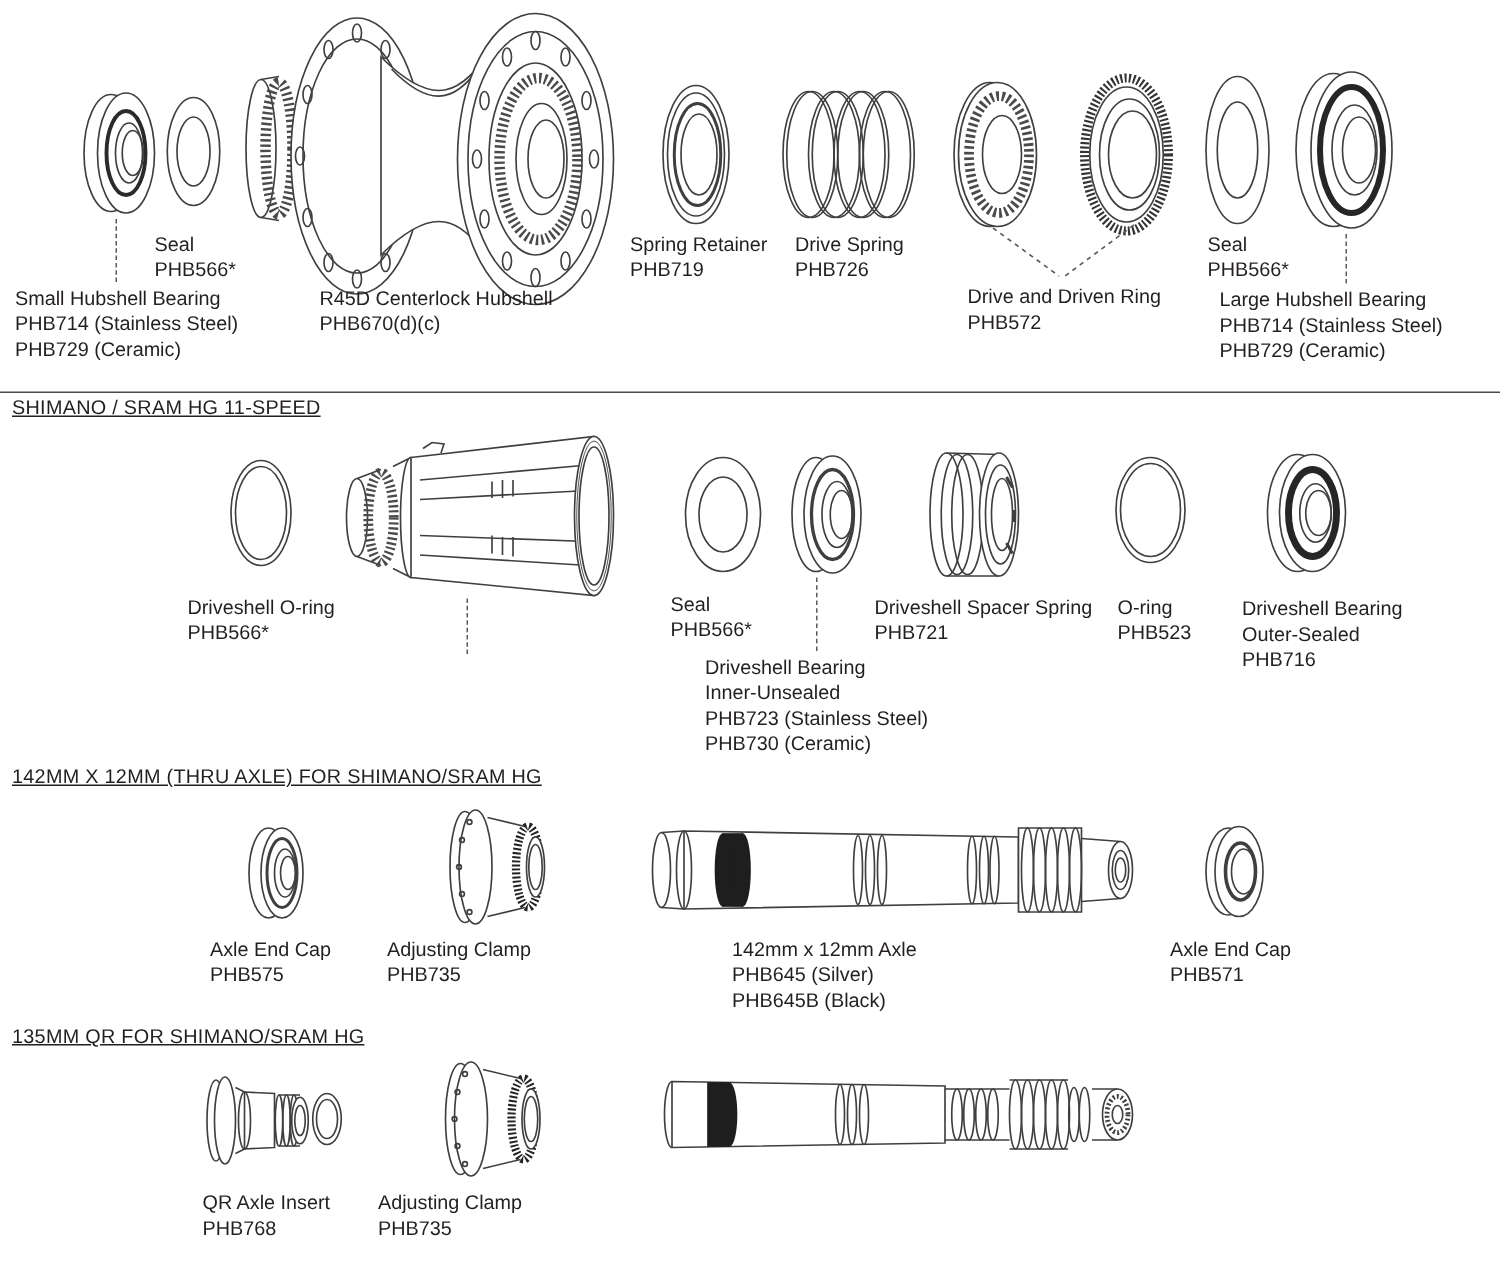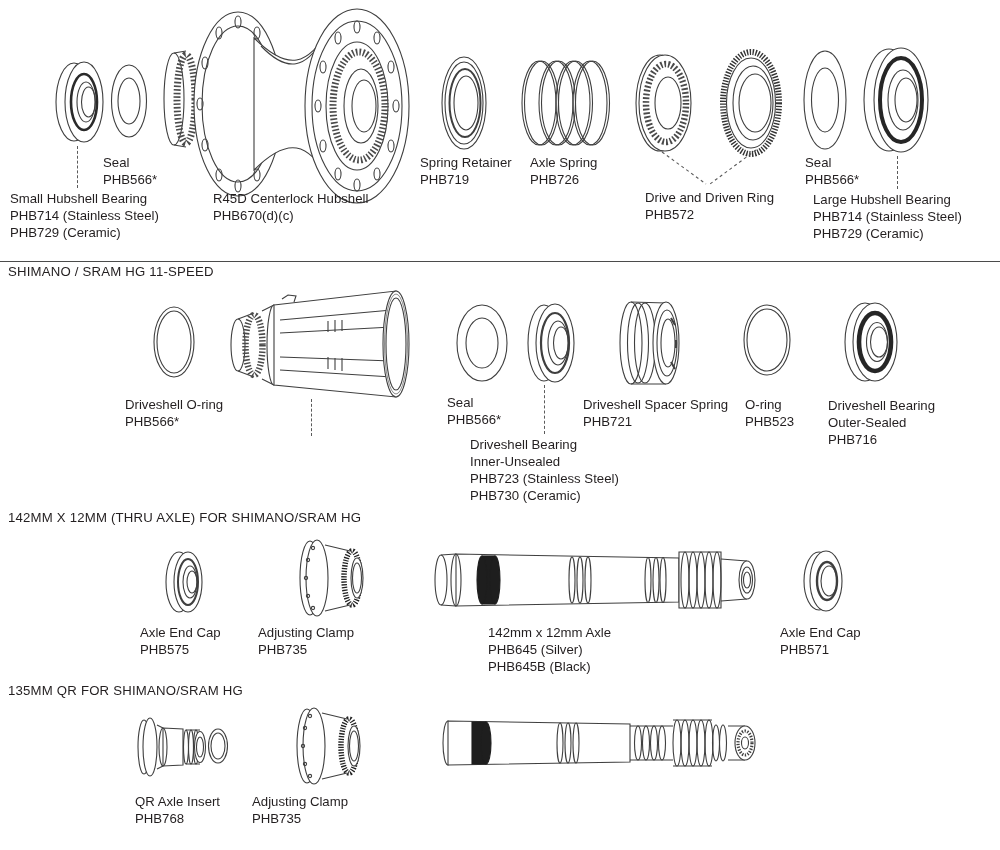--- a/index.html
+++ b/index.html
@@ -1,20 +1,20 @@
 <!DOCTYPE html>
 <html><head>
 <meta charset="utf-8">
 <style>
   * { margin:0; padding:0; box-sizing:border-box; }
   html,body { background:#fff; }
   .canvas { position:relative; width:1000px; height:850px; background:#fff; overflow:hidden;
             font-family:"Liberation Sans", sans-serif; color:#231f20; }
   .lbl { position:absolute; font-size:13.2px; line-height:17px; white-space:pre-line; }
-  .hdr { position:absolute; font-size:13.2px; line-height:16px; letter-spacing:.2px; }
+  .hdr { position:absolute; font-size:13.2px; line-height:16px; letter-spacing:.2px;text-decoration:underline; }
   .divider { position:absolute; left:0; width:1000px; height:0; border-top:1px solid #4b4b4b; }
   .leader-v { position:absolute; width:0; border-left:1px dashed #5a5a5a; }
   svg.draw { position:absolute; overflow:visible; }
   svg.draw ellipse, svg.draw circle, svg.draw path, svg.draw line, svg.draw rect
     { fill:none; stroke:#3f3f3f; stroke-width:1.1px; }
   svg.draw .wf { fill:#fff; }
   svg.draw .dk { fill:#1e1e1e; stroke:#1e1e1e; }
 </style>
 </head>
 <body>
@@ -130,21 +130,21 @@
 
   <div class="lbl" style="left:103px;top:154px">Seal
 PHB566*</div>
   <div class="lbl" style="left:10px;top:190px">Small Hubshell Bearing
 PHB714 (Stainless Steel)
 PHB729 (Ceramic)</div>
   <div class="lbl" style="left:213px;top:190px">R45D Centerlock Hubshell
 PHB670(d)(c)</div>
   <div class="lbl" style="left:420px;top:154px">Spring Retainer
 PHB719</div>
-  <div class="lbl" style="left:530px;top:154px">Axle Spring
+  <div class="lbl" style="left:530px;top:154px">Drive Spring
 PHB726</div>
   <div class="lbl" style="left:645px;top:189px">Drive and Driven Ring
 PHB572</div>
   <div class="lbl" style="left:805px;top:154px">Seal
 PHB566*</div>
   <div class="lbl" style="left:813px;top:191px">Large Hubshell Bearing
 PHB714 (Stainless Steel)
 PHB729 (Ceramic)</div>
 
   <div class="divider" style="top:261px"></div>

